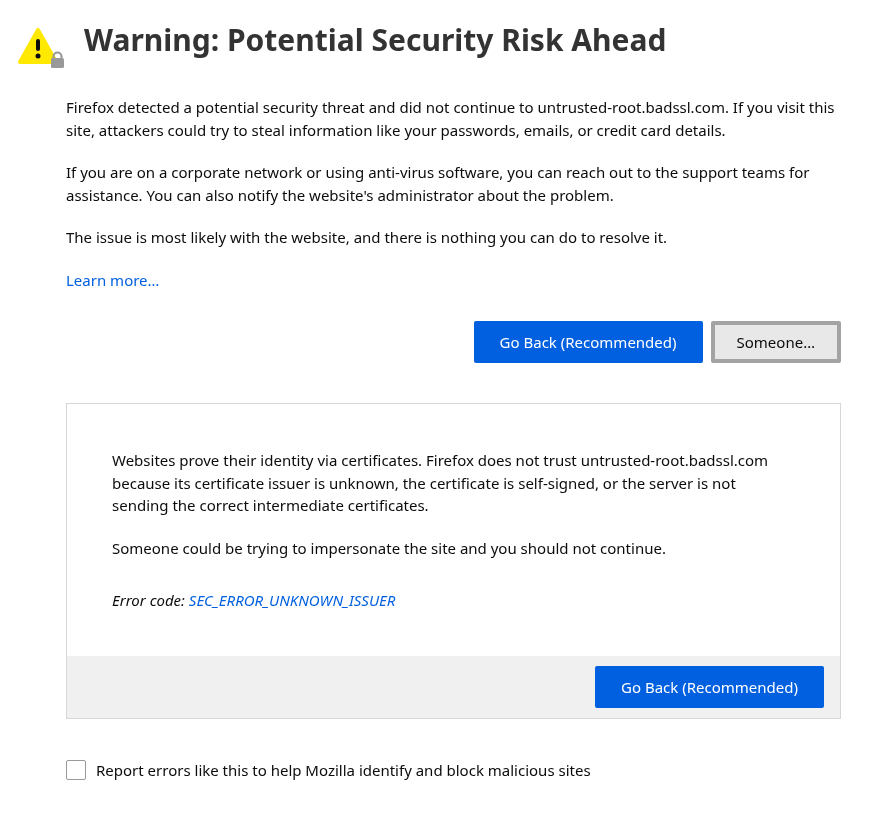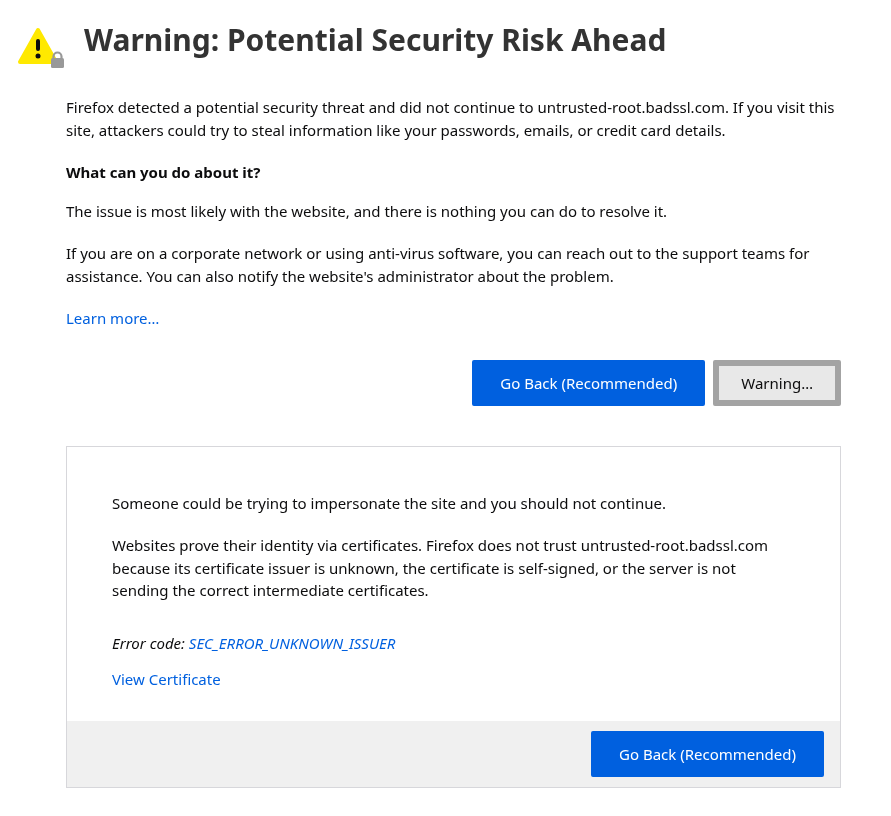--- a/index.html
+++ b/index.html
@@ -58,21 +58,21 @@
       display: flex;
       justify-content: flex-end;
       gap: 8px;
       margin-top: 30px;
       margin-bottom: 40px;
     }
     .btn {
       font-family: inherit;
       font-size: 15px;
       padding: 7px 22px;
-      border: 6px solid #a3a3a3;
+      border: 4px solid #a3a3a3;
       cursor: pointer;
       border-radius: 2px;
     }
     .btn-primary {
       background: #0060df;
       color: #fff;
       border-color: #0060df;
     }
     .btn-secondary {
       background: #e8e8e8;
@@ -136,41 +136,37 @@
           <path d="M2.5 5 V3.5 a4 4 0 0 1 8 0 V5" fill="none" stroke="#999" stroke-width="2.2"></path>
         </g>
       </svg>
     </div>
     <h1 class="title">Warning: Potential Security Risk Ahead</h1>
   </div>
 
   <div class="content">
     <p class="para">Firefox detected a potential security threat and did not continue to untrusted-root.badssl.com. If you visit this site, attackers could try to steal information like your passwords, emails, or credit card details.</p>
 
-    <p class="subheading">What can you do about it?</p>
+    <p class="para">If you are on a corporate network or using anti-virus software, you can reach out to the support teams for assistance. You can also notify the website's administrator about the problem.</p>
     <p class="para">The issue is most likely with the website, and there is nothing you can do to resolve it.</p>
-    <p class="para">If you are on a corporate network or using anti-virus software, you can reach out to the support teams for assistance. You can also notify the website's administrator about the problem.</p>
 
     <a class="link">Learn more…</a>
 
     <div class="button-row">
       <button class="btn btn-primary">Go Back (Recommended)</button>
-      <button class="btn btn-secondary">Warning…</button>
+      <button class="btn btn-secondary">Someone…</button>
     </div>
 
     <div class="advanced-panel">
       <div class="advanced-body">
+        <p class="para">Websites prove their identity via certificates. Firefox does not trust untrusted-root.badssl.com because its certificate issuer is unknown, the certificate is self-signed, or the server is not sending the correct intermediate certificates.</p>
         <p class="para">Someone could be trying to impersonate the site and you should not continue.</p>
-        <p class="para">Websites prove their identity via certificates. Firefox does not trust untrusted-root.badssl.com because its certificate issuer is unknown, the certificate is self-signed, or the server is not sending the correct intermediate certificates.</p>
         <p class="error-code-line">
           <span>Error code: </span><a class="link">SEC_ERROR_UNKNOWN_ISSUER</a>
         </p>
-        <div class="view-cert">
-          <a class="link">View Certificate</a>
-        </div>
       </div>
       <div class="advanced-footer">
         <button class="btn btn-primary">Go Back (Recommended)</button>
       </div>
     </div>
 
     <div class="report-row">
       <div class="checkbox-box"></div>
       <span>Report errors like this to help Mozilla identify and block malicious sites</span>
     </div>

